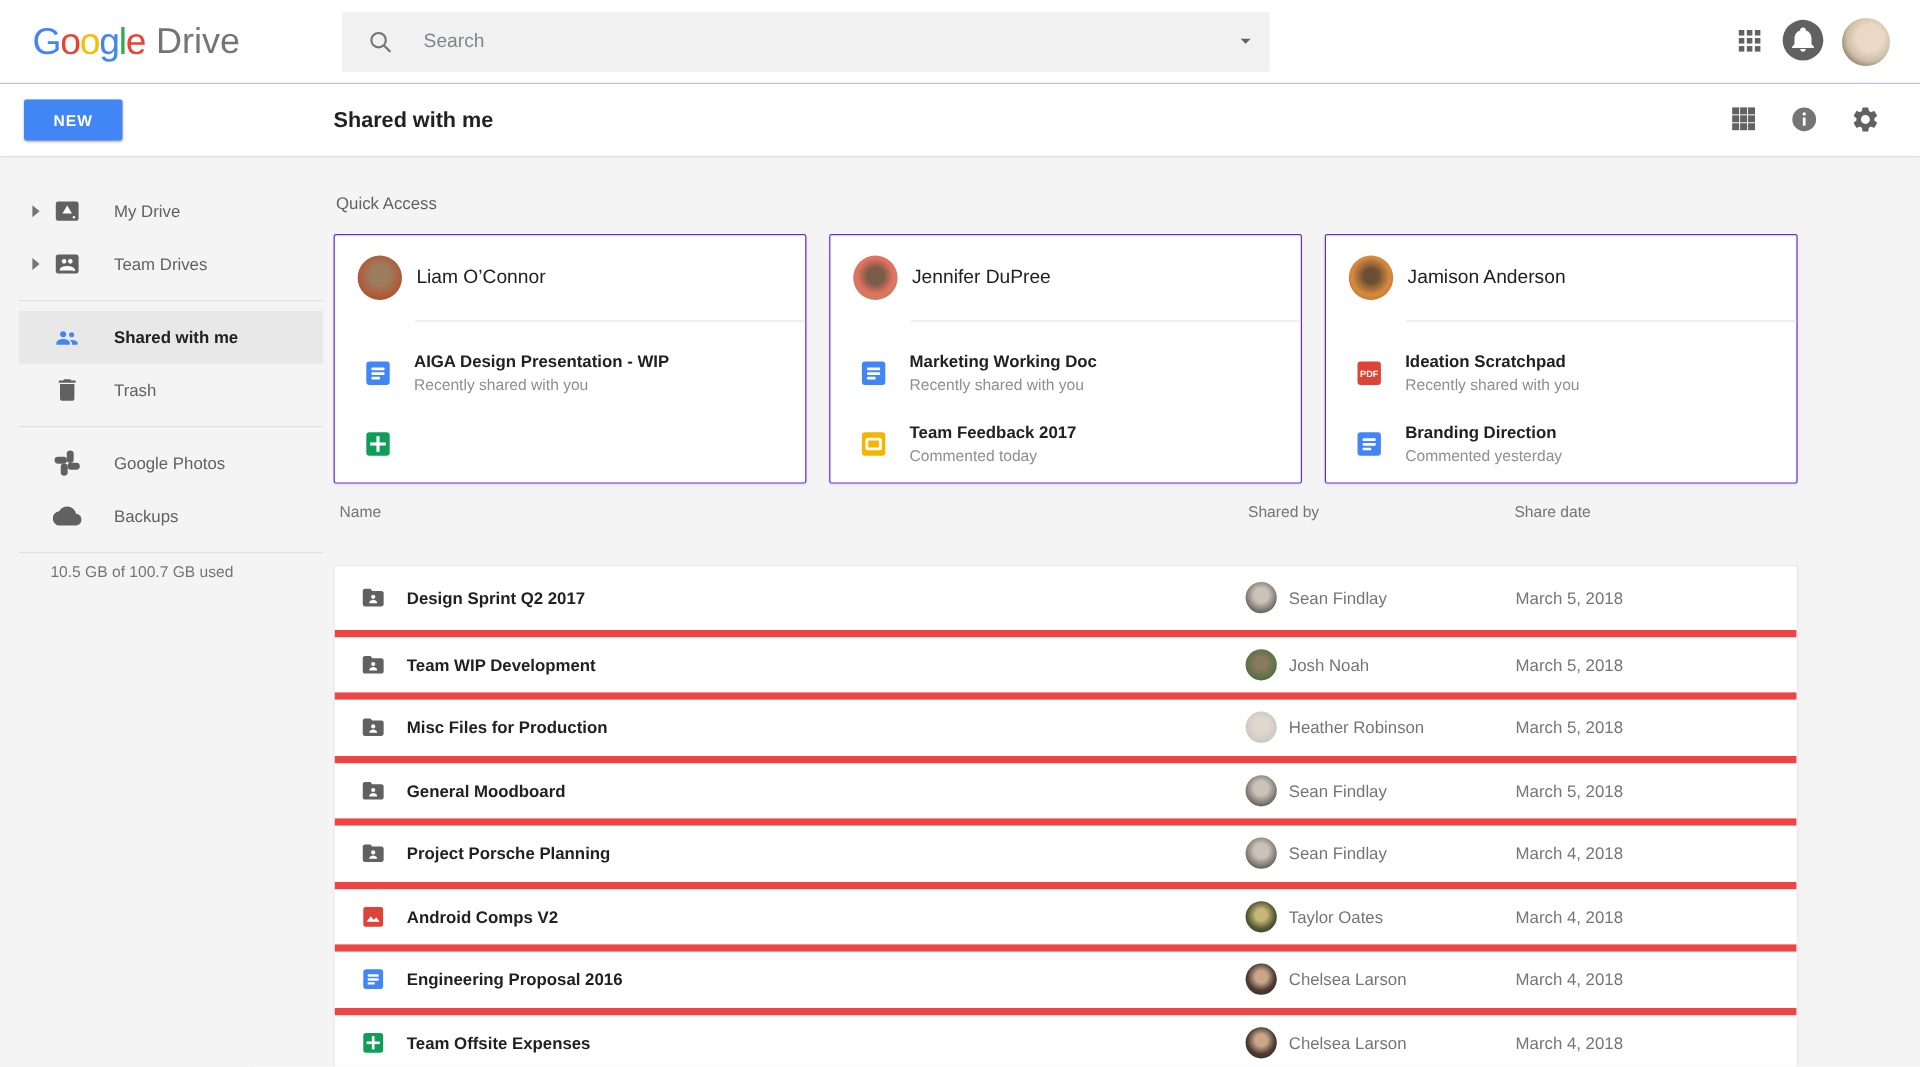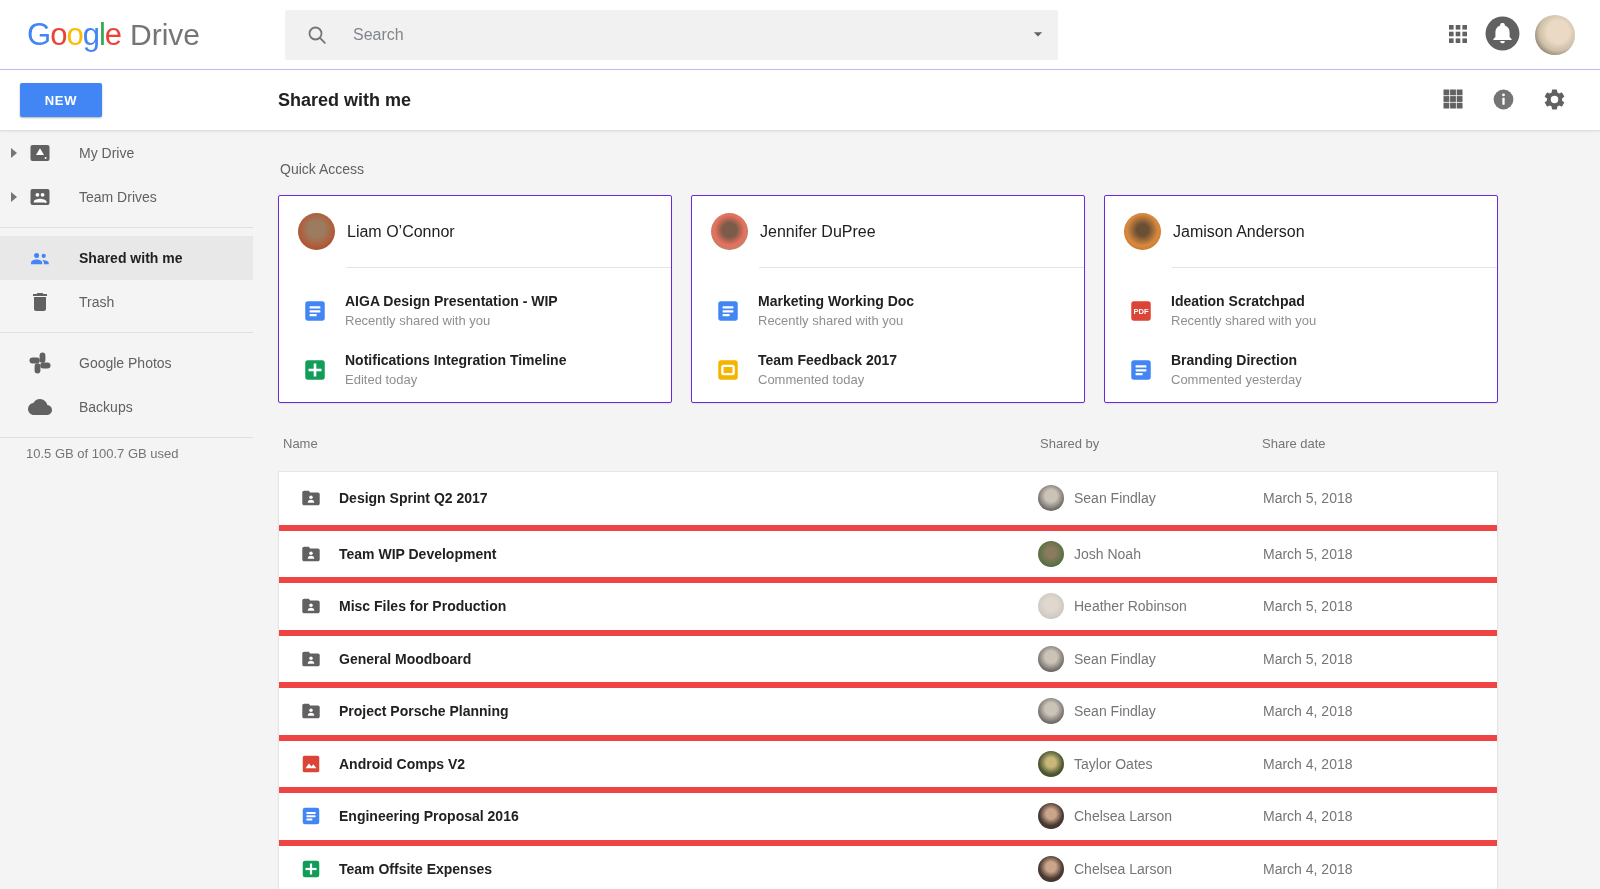--- a/index.html
+++ b/index.html
@@ -25,21 +25,21 @@
   
   .actionbar { position:absolute; top:70px; left:0; right:0; height:61px; background:#fff; border-bottom:1px solid #dedede; box-shadow:0 1px 2px rgba(0,0,0,.06); z-index:4; }
   .new-btn { position:absolute; left:20px; top:13px; width:82px; height:34px; background:#4285f4; color:#fff; border:none; border-radius:2px; font-size:13px; font-weight:bold; letter-spacing:.8px; box-shadow:0 1px 2px rgba(0,0,0,.3); cursor:pointer; font-family:"Liberation Sans",sans-serif;text-align:center; }
   .page-title { position:absolute; left:278px; top:0; line-height:61px; font-size:18px; font-weight:bold; color:#212121; }
   .actionbar-right { position:absolute; right:0; top:0; height:61px; display:flex; align-items:center; gap:26px; padding-right:33px; }
 
   
   .bodyarea { position:absolute; top:131px; left:0; right:0; bottom:0; background:#f4f4f4; overflow:hidden; }
 
   
-  .sidebar { position:absolute; left:0; top:0; width:253px; padding-top:0; }
+  .sidebar { position:absolute; left:16px; top:0; width:253px; padding-top:23px; }
   .side-item { height:44px; display:flex; align-items:center; cursor:pointer; }
   .side-item.active { background:#e8e8e8; }
   .caret-zone { width:28px; display:flex; align-items:center; justify-content:center; flex:0 0 auto; }
   .caret { width:0; height:0; border-left:6px solid #757575; border-top:5px solid transparent; border-bottom:5px solid transparent; cursor:pointer; }
   .side-icon { width:24px; height:24px; flex:0 0 auto; }
   .side-label { margin-left:27px; font-size:14px; color:#616161; white-space:nowrap; }
   .side-item.active .side-label { color:#212121; font-weight:bold; }
   .side-divider { height:1px; background:#e0e0e0; margin:8px 0; }
   .storage-text { margin:6px 0 0 26px; height:18px; font-size:13px; color:#757575; }
   .upgrade-row { margin-top:8px; }
@@ -53,21 +53,21 @@
   .person-name { margin-left:12px; font-size:16px; color:#212121; }
   .card-divider { height:1px; background:#e4e4e4; margin-left:67px; }
   .card-files { padding-top:13px; }
   .card-file { display:flex; align-items:center; height:59px; padding-left:23px; cursor:pointer; }
   .file-icon { width:26px; height:26px; flex:0 0 auto; }
   .file-meta { margin-left:17px; }
   .file-title { font-size:14px; font-weight:bold; color:#212121; }
   .file-status { font-size:13px; color:#8f8f8f; margin-top:4px; }
 
   
-  .thead { position:absolute; left:278px; top:305px; width:1220px; height:20px; }
+  .thead { position:absolute; left:278px; top:288px; width:1220px; height:20px; }
   .th { position:absolute; top:0; font-size:13px; color:#757575; }
   .th-name { left:5px; } .th-shared { left:762px; } .th-date { left:984px; }
   .ftable { position:absolute; left:278px; top:340px; width:1220px; background:#fff; border:1px solid #e6e6e6; border-bottom:none; box-shadow:0 1px 2px rgba(0,0,0,.05); }
   .trow { position:relative; height:52.5px; display:flex; align-items:center; padding-left:21px; cursor:pointer; background:#fff; }
   .trow + .trow { border-top:6px solid #ef4444; }
   .row-icon { width:22px; height:22px; flex:0 0 auto; }
   .row-name { margin-left:17px; font-size:14px; font-weight:bold; color:#212121; }
   .row-shared { position:absolute; left:759px; top:0; height:100%; display:flex; align-items:center; }
   .avatar.sm { width:26px; height:26px; flex:0 0 auto; }
   .shared-name { margin-left:10px; font-size:14px; color:#757575; }
@@ -289,24 +289,20 @@
             </div>
           </div>
           <div class="card-file">
             <span class="file-icon">
               <svg viewBox="0 0 24 24" width="26" height="26">
                   <rect x="3" y="3" width="18" height="18" rx="2.5" fill="#0F9D58"></rect>
                   <rect x="10.8" y="6" width="2.4" height="12" fill="#fff"></rect>
                   <rect x="6" y="10.8" width="12" height="2.4" fill="#fff"></rect>
                 </svg>
             </span>
-            <div class="file-meta">
-              <div class="file-title">Notifications Integration Timeline</div>
-              <div class="file-status">Edited today</div>
-            </div>
           </div>
         </div>
       </div>
 
       <div class="card">
         <div class="card-head">
           <span class="avatar lg av-jennifer"></span>
           <span class="person-name">Jennifer DuPree</span>
         </div>
         <div class="card-divider"></div>

